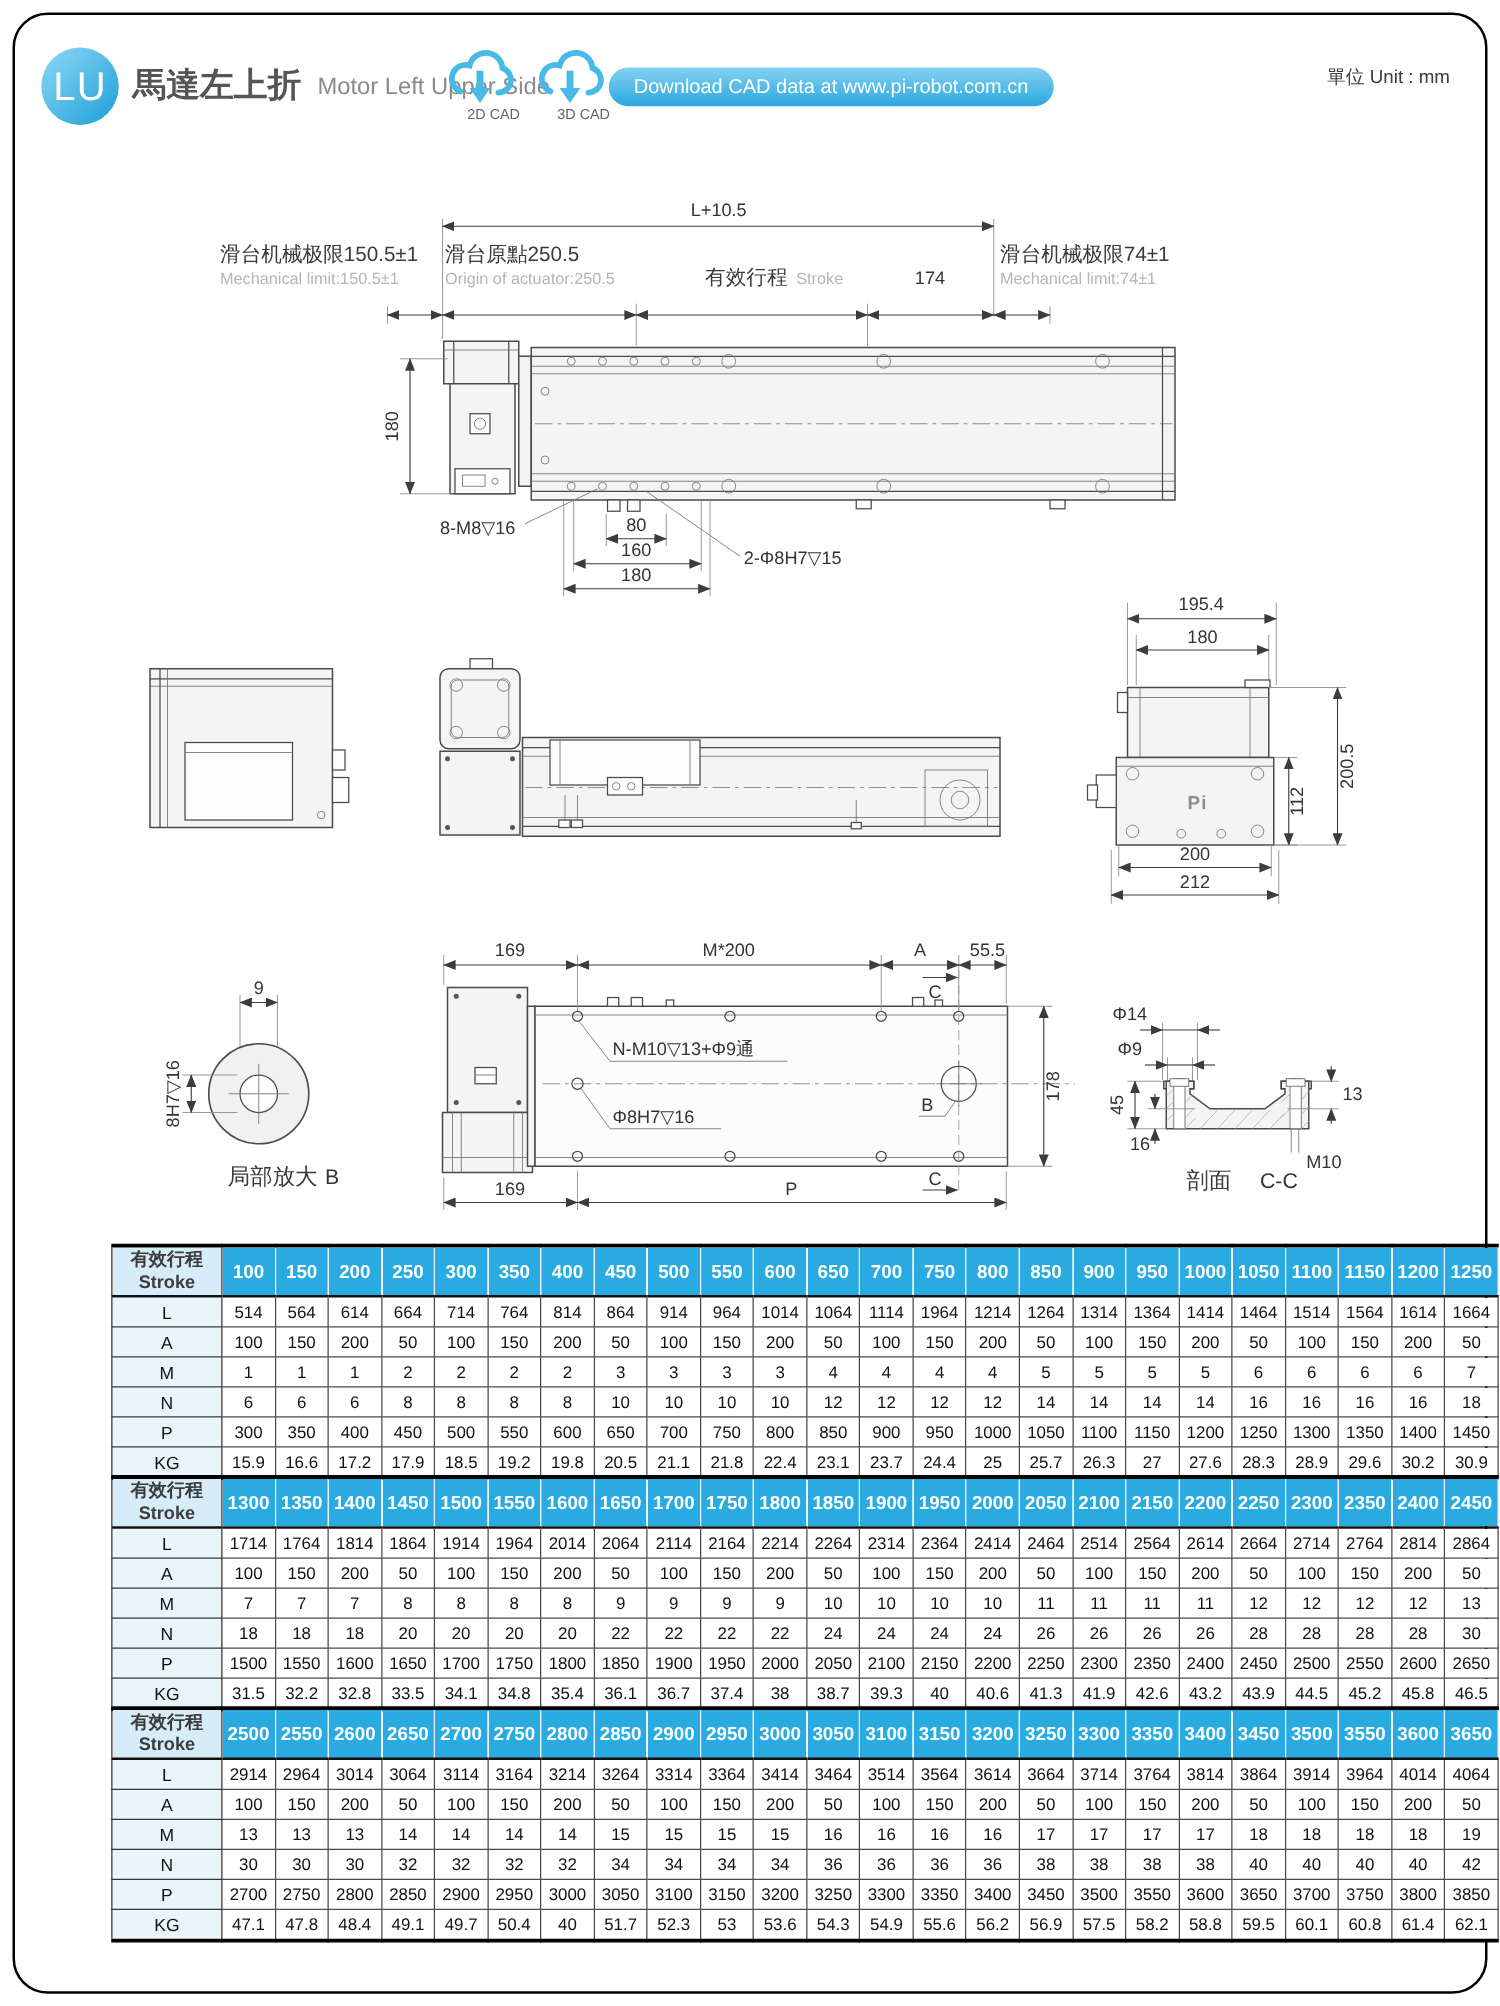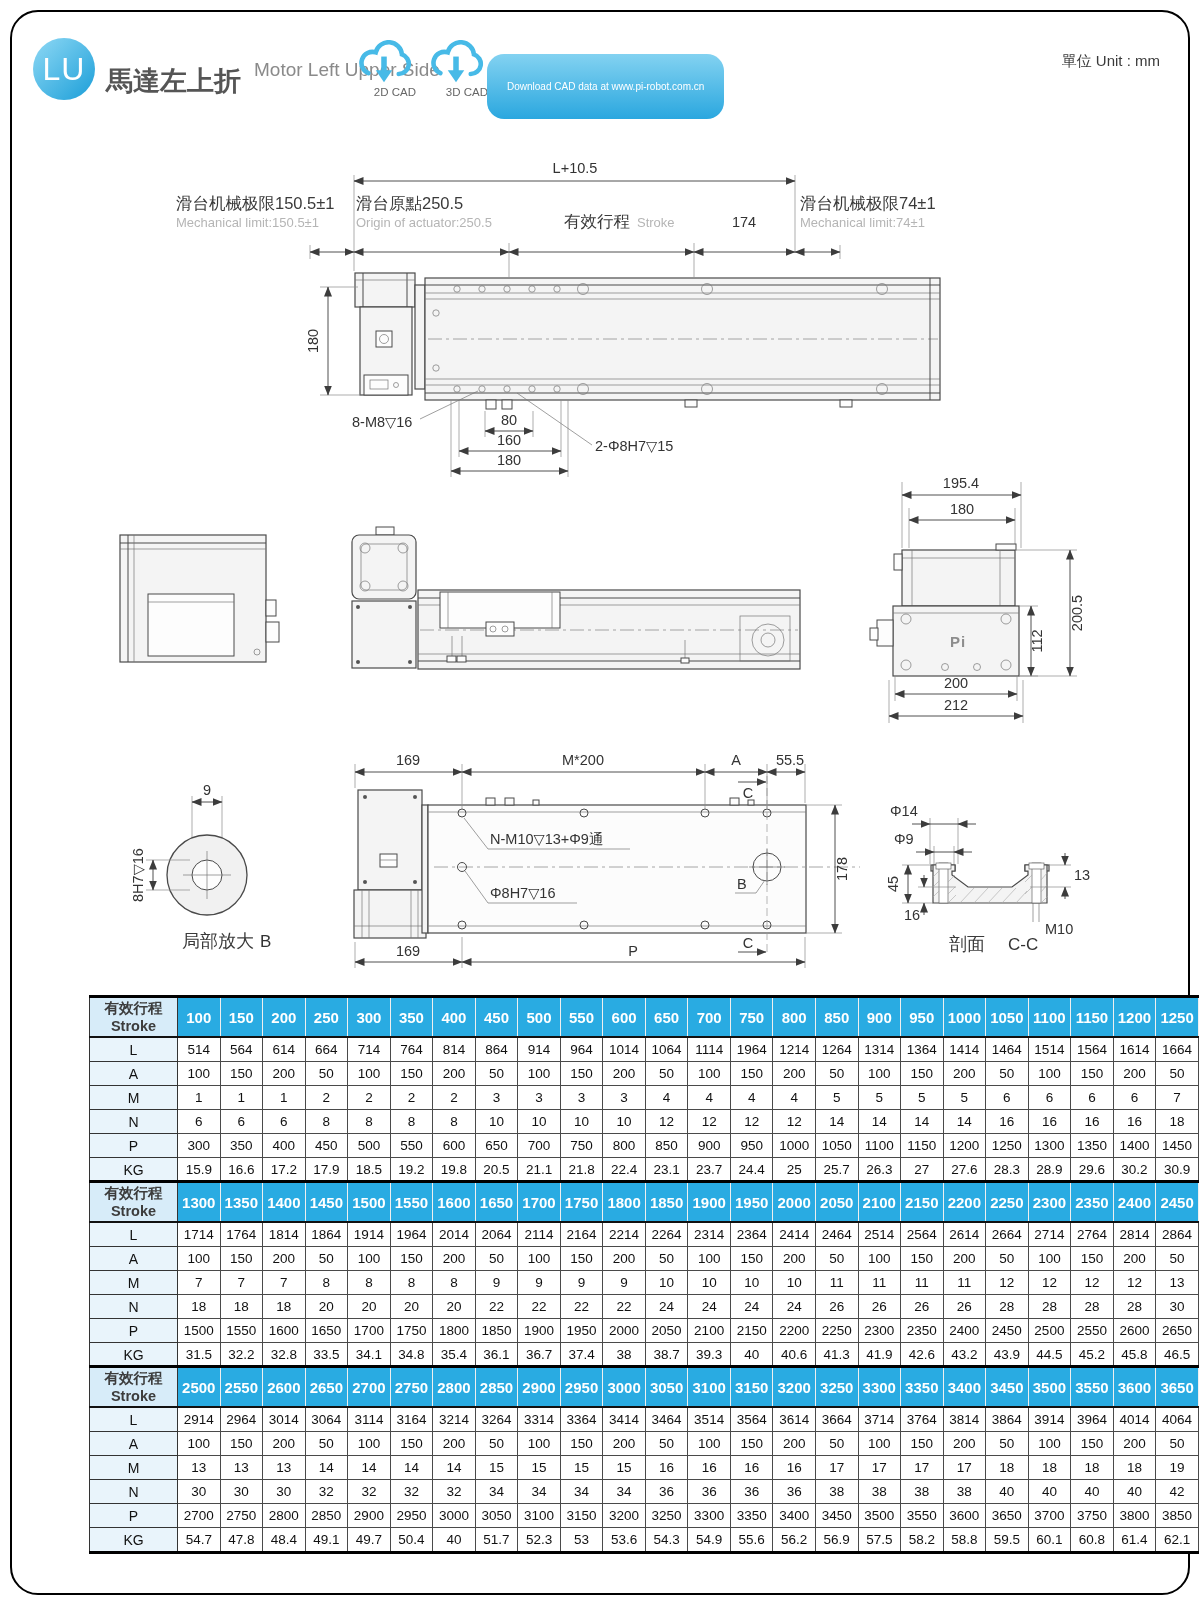--- a/index.html
+++ b/index.html
@@ -3,28 +3,28 @@
 <meta charset="utf-8">
 <style>
   html,body{margin:0;padding:0;background:#fff;}
   body{font-family:"Liberation Sans","DejaVu Sans",sans-serif;}
   .page{position:relative;width:1200px;height:1605px;background:#fff;overflow:hidden;}
   .frame{position:absolute;left:10px;top:10px;width:1176px;height:1581px;border:2px solid #000;border-radius:28px;pointer-events:none;}
   
   .badge{position:absolute;left:33px;top:38px;width:62px;height:62px;border-radius:50%;
          background:linear-gradient(135deg,#8fd9f5,#1b9ed8);color:#fff;font-size:32px;
          display:flex;align-items:center;justify-content:center;letter-spacing:1px;}
-  .title-zh{position:absolute;left:106px;top:50px;font-size:27px;color:#555;font-weight:600;margin-top:13px;}
+  .title-zh{position:absolute;left:106px;top:50px;font-size:27px;color:#555;font-weight:600;}
   .title-en{position:absolute;left:254px;top:59px;font-size:19px;color:#8a8a8a;}
   .cad{position:absolute;top:40px;width:64px;text-align:right;cursor:pointer;}
   .cad-2d{left:352px;} .cad-3d{left:424px;}
   .cad svg{display:block;margin:0 auto;}
   .cad-label{font-size:11.5px;color:#666;margin-top:0px;}
-  .dl-btn{position:absolute;left:487px;top:54px;height:31px;line-height:31px;padding:17px 20px;border-radius:17px;
-          background:linear-gradient(180deg,#83d2f1,#2aa7df);color:#fff;font-size:10px;cursor:pointer;}
+  .dl-btn{position:absolute;left:487px;top:54px;height:31px;line-height:31px;padding:0 20px;border-radius:17px;
+          background:linear-gradient(180deg,#83d2f1,#2aa7df);color:#fff;font-size:16px;cursor:pointer;}
   .unit{position:absolute;right:40px;top:52px;font-size:15px;color:#3a3a3a;}
   
   svg.draw{position:absolute;overflow:visible;}
   .bodyf{fill:#f4f4f4;stroke:#4a4a4a;stroke-width:1.2;}
   .bodyw{fill:#fdfdfd;stroke:#4a4a4a;stroke-width:1;}
   .ln{stroke:#4a4a4a;stroke-width:1;fill:none;}
   .thin{stroke:#767676;stroke-width:0.7;fill:none;}
   .dim{stroke:#3c3c3c;stroke-width:0.9;fill:none;}
   .ext{stroke:#8a8a8a;stroke-width:0.7;fill:none;}
   .cl{stroke:#8f8f8f;stroke-width:0.8;stroke-dasharray:14 4 3 4;fill:none;}
@@ -1091,21 +1091,21 @@
             <td>3550</td>
             <td>3600</td>
             <td>3650</td>
             <td>3700</td>
             <td>3750</td>
             <td>3800</td>
             <td>3850</td>
           </tr>
           <tr>
             <td class="rl">KG</td>
-            <td>54.7</td>
+            <td>47.1</td>
             <td>47.8</td>
             <td>48.4</td>
             <td>49.1</td>
             <td>49.7</td>
             <td>50.4</td>
             <td>40</td>
             <td>51.7</td>
             <td>52.3</td>
             <td>53</td>
             <td>53.6</td>

